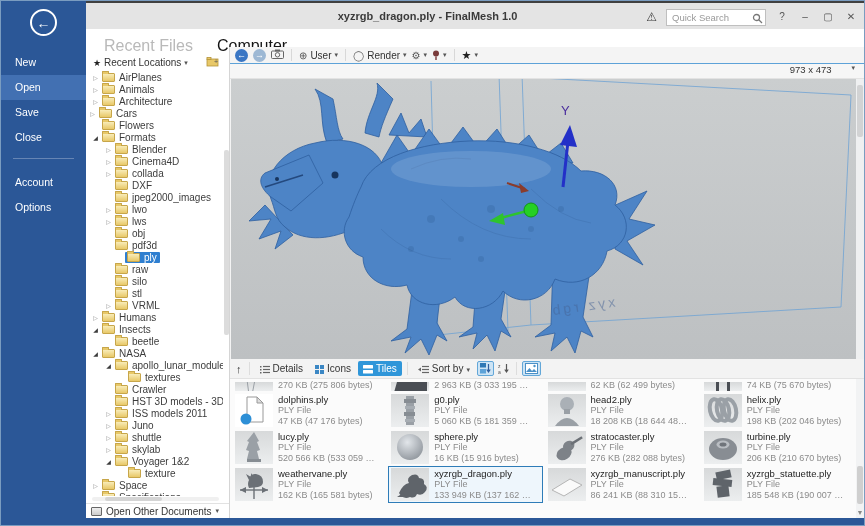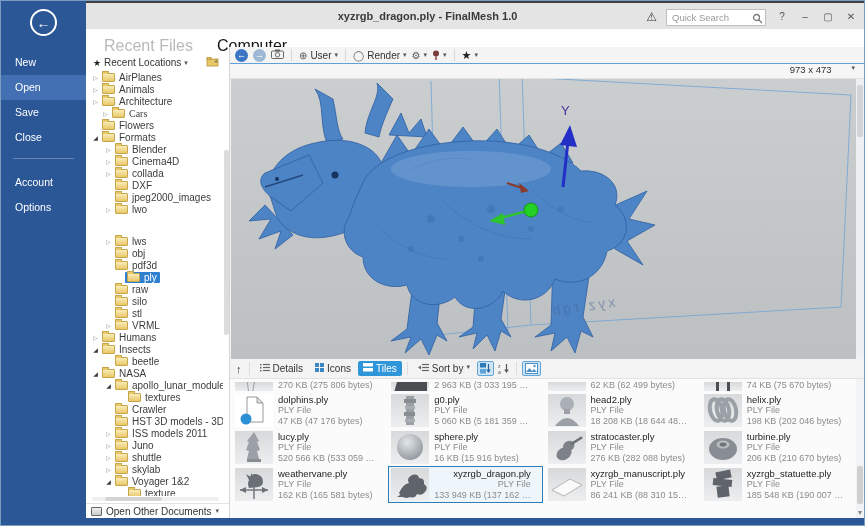--- a/index.html
+++ b/index.html
@@ -63,28 +63,28 @@
   .glyph{font-size:10px;color:#555;}
   .sizebar{height:15px;display:flex;align-items:flex-start;justify-content:flex-end;gap:20px;font-size:9.5px;color:#333;padding-right:9px;background:#f6f6f6;border-bottom:1px solid #e3e3e3;}
   .view{position:absolute;top:32px;left:1px;right:8px;bottom:0;background:linear-gradient(#cbcecf,#bdc0c2);overflow:hidden;}
   .view svg{position:absolute;left:0;top:0;}
   .vscroll2{position:absolute;top:32px;right:0;width:8px;bottom:0;background:#eff0f1;}
   .vscroll2 .vthumb{margin:6px 1px;height:52px;background:#d2d3d4;border-radius:2px;}
 
   
   .files{position:absolute;left:228px;top:358px;right:0;bottom:7px;border-left:1px solid #d5d5d5;background:#fbfbfb;}
   .ftoolbar{height:20px;display:flex;align-items:center;gap:2px;padding-left:4px;font-size:10px;color:#333;background:#f3f3f3;border-bottom:1px solid #e2e2e2;}
-  .fbtn{display:flex;align-items:flex-start;gap:3px;padding:2px 5px;border-radius:2px;}
+  .fbtn{display:flex;align-items:flex-end;gap:3px;padding:2px 5px;border-radius:2px;}
   .fbtn.active{background:#2f96d9;color:#fff;}
   .minibtn{padding:1px 2px;border-radius:2px;display:flex;align-items:center;}
   .minibtn.lit{background:#cde4f5;border:1px solid #63a7d8;}
   .fsep{width:1px;height:13px;background:#ddd;margin:0 3px;}
   .fgrid{position:absolute;top:20px;left:2px;right:9px;bottom:0;display:grid;grid-template-columns:repeat(4,1fr);grid-template-rows:13px 37px 37px 37px;column-gap:2px;overflow:hidden;}
   .tile{display:flex;align-items:center;padding:1px 2px;border:1px solid transparent;overflow:hidden;}
-  .tile.selected{border-color:#2e7cb8;background:#eef6fc;text-align:right;}
+  .tile.selected{border-color:#2e7cb8;background:#eef6fc;}
   .thumb{width:38px;height:33px;flex:none;background:linear-gradient(#d7d9da,#eceeef);margin-right:5px;overflow:hidden;}
   .tinfo{min-width:0;line-height:1.18;}
   .tname{color:#1e1e1e;font-size:9.5px;white-space:nowrap;overflow:hidden;}
   .ttype,.tsize{color:#8b8b8b;font-size:9px;white-space:nowrap;overflow:hidden;}
   .tile.partial{align-items:flex-end;padding-bottom:0;}
   .tile.partial .thumb{height:9px;}
   .tile.partial .thumb svg{margin-top:-24px;}
   .fvscroll{position:absolute;right:0;top:20px;width:8px;bottom:0;background:#f2f3f4;}
   .fvscroll .vthumb{position:absolute;left:1px;right:1px;bottom:14px;height:38px;background:#cfcfcf;border-radius:2px;}
   .fvscroll .darr{position:absolute;bottom:2px;left:0;right:0;text-align:center;font-size:7px;color:#888;}
@@ -162,21 +162,21 @@
             <span>Animals</span>
           </span>
         </div>
         <div class="trow" style="padding-left: 5px;">
           <span class="arrow collapsed">▷</span>
           <span class="lwrap">
             <span class="folder"></span>
             <span>Architecture</span>
           </span>
         </div>
-        <div class="trow" style="padding-left: 15px; font-family: Liberation Serif, serif;">
+        <div class="trow" style="padding-left: 2px;">
           <span class="arrow collapsed">▷</span>
           <span class="lwrap">
             <span class="folder"></span>
             <span>Cars</span>
           </span>
         </div>
         <div class="trow" style="padding-left: 5px;">
           <span class="arrow none"></span>
           <span class="lwrap">
             <span class="folder"></span>
@@ -225,21 +225,21 @@
             <span>jpeg2000_images</span>
           </span>
         </div>
         <div class="trow" style="padding-left: 18px;">
           <span class="arrow collapsed">▷</span>
           <span class="lwrap">
             <span class="folder"></span>
             <span>lwo</span>
           </span>
         </div>
-        <div class="trow" style="padding-left: 18px; margin-top: 20px;">
+        <div class="trow" style="padding-left: 18px;">
           <span class="arrow collapsed">▷</span>
           <span class="lwrap">
             <span class="folder"></span>
             <span>lws</span>
           </span>
         </div>
         <div class="trow" style="padding-left: 18px;">
           <span class="arrow none"></span>
           <span class="lwrap">
             <span class="folder"></span>

